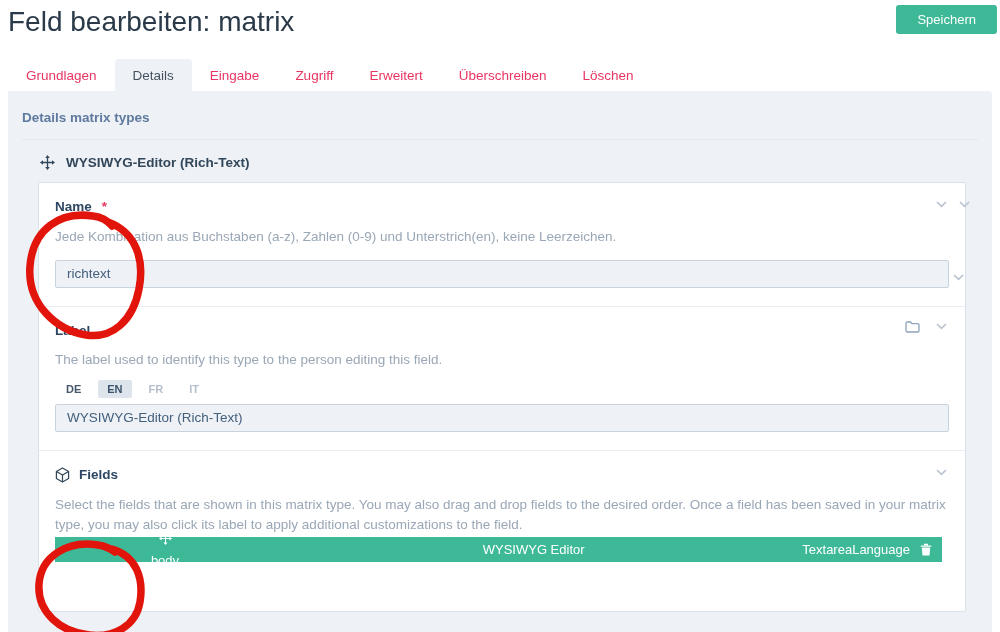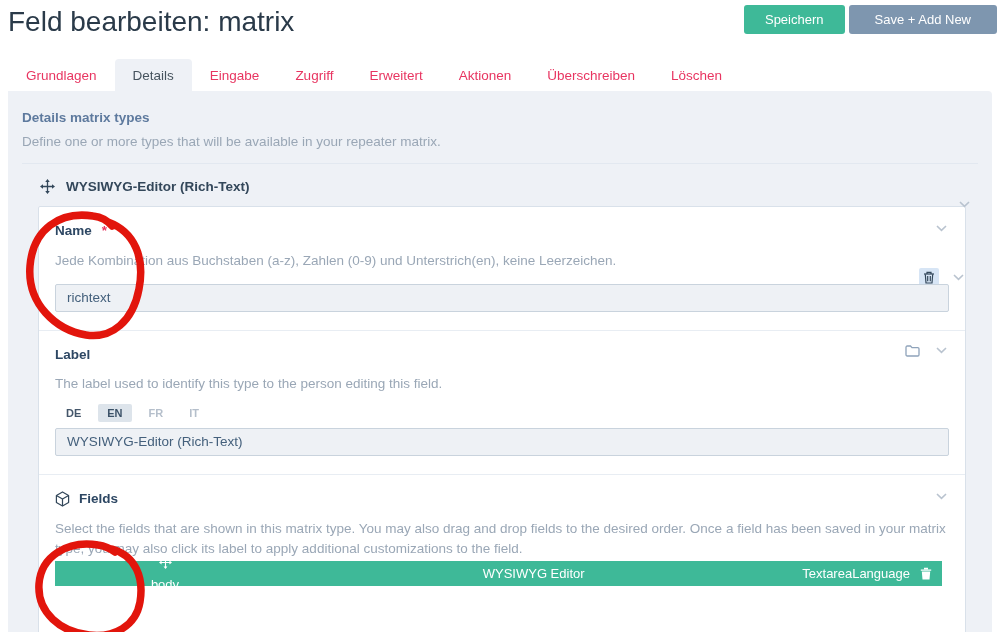--- a/index.html
+++ b/index.html
@@ -85,37 +85,34 @@
   .annotation { position:absolute; left:0; top:0; width:1000px; height:632px; pointer-events:none; }
 </style>
 </head>
 <body>
 
 <div class="page">
 
   <div class="page-title">Feld bearbeiten: matrix</div>
   <div class="top-buttons">
     <button class="btn btn-save">Speichern</button>
-    <button class="btn btn-saveadd">Save + Add New</button>
   </div>
 
   <div class="tabs">
     <div class="tab">Grundlagen</div>
     <div class="tab active">Details</div>
     <div class="tab">Eingabe</div>
     <div class="tab">Zugriff</div>
     <div class="tab">Erweitert</div>
-    <div class="tab">Aktionen</div>
     <div class="tab">Überschreiben</div>
     <div class="tab">Löschen</div>
   </div>
 
   <div class="panel">
     <div class="panel-head">Details matrix types</div>
-    <div class="panel-desc">Define one or more types that will be available in your repeater matrix.</div>
     <div class="panel-divider"></div>
 
     <div class="item-header">
       <span class="icon">
         <svg width="15" height="15" viewBox="0 0 16 16" fill="#33475a">
           <path d="M8 0 L10.4 3.2 H5.6 Z M8 16 L5.6 12.8 H10.4 Z M0 8 L3.2 5.6 V10.4 Z M16 8 L12.8 10.4 V5.6 Z M7.3 3 H8.7 V13 H7.3 Z M3 7.3 H13 V8.7 H3 Z"></path>
         </svg>
       </span>
       <span class="item-title">WYSIWYG-Editor (Rich-Text)</span>
     </div>

